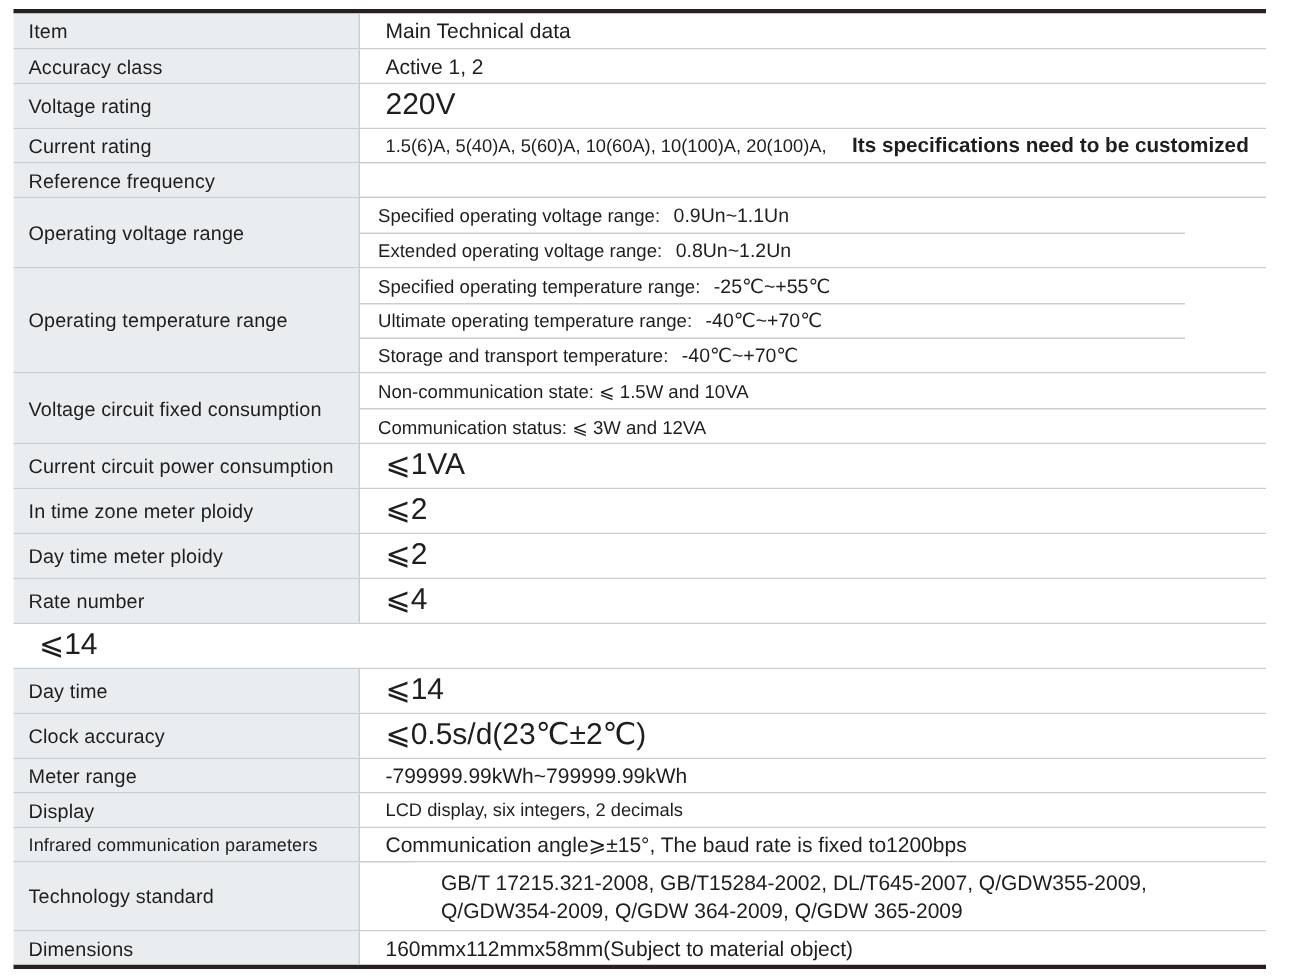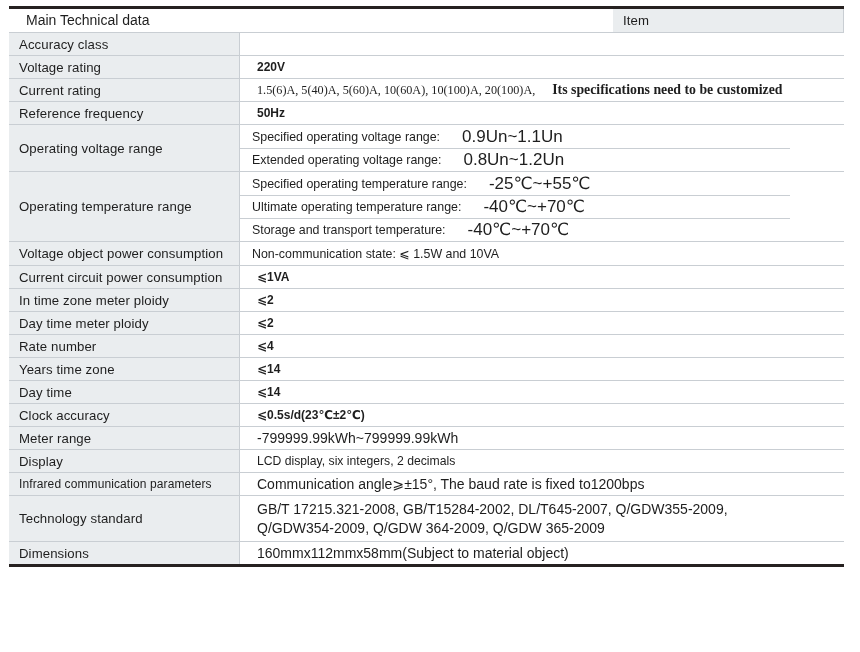--- a/index.html
+++ b/index.html
@@ -24,40 +24,40 @@
     margin:6px 0 0 9px;
     border-top:3px solid var(--outer-border);
     border-bottom:3px solid var(--outer-border);
   }
   .row{
     display:flex;
     align-items:stretch;
     min-height:23px;
   }
   .row + .row{border-top:1px solid var(--row-line);}
-  .row.tall{min-height:46px;}
+  .row.tall{min-height:46px;gap:37px;}
   .cell{display:flex;}
   .cell.left{
     flex:0 0 231px;
     width:231px;
     background:var(--left-cell-bg);
     border-right:1px solid var(--row-line);
     align-items:center;
     padding:1px 6px 1px 10px;
     font-size:13.2px;
     letter-spacing:.1px;
   }
   .cell.left.sm{font-size:12px;}
   .cell.right{
     flex:1 1 auto;
     background:var(--right-cell-bg);
     align-items:center;
     padding:1px 6px 1px 17px;
   }
-  .row-parts .cell.right{white-space:nowrap;overflow:hidden;font-family:Liberation Serif, serif;}
+  .row-parts .cell.right{white-space:nowrap;overflow:hidden;}
   .cell.right.group{
     flex-direction:column;
     align-items:stretch;
     padding:0;
   }
   .subrow{
     display:flex;
     align-items:center;
     min-height:23px;
     padding-left:12px;
@@ -65,59 +65,59 @@
   }
   .subrow.div-full{border-top:1px solid var(--row-line);}
   .subrow.div-short::before{
     content:"";
     position:absolute;
     left:0;top:0;
     width:91%;height:1px;
     background:var(--row-line);
   }
   .sub-small{font-size:12.4px;}
-  .sub-large{font-size:17px;margin-left:22px;text-align:right;}
+  .sub-large{font-size:13px;margin-left:9px;text-align:right;}
   .val{white-space:pre-line;line-height:1.35;}
   .val.sm{font-size:12.2px;}
   .val.md{font-size:14px;}
-  .val.lg{font-size:12px;font-weight:bold;}
+  .val.lg{font-size:20px;}
   .val.strong{font-weight:600;font-size:13.8px;padding-left:17px;}
 </style>
 </head>
 <body>
 
 <div class="table">
   <div id="table-body">
     <div class="row">
+      <div class="cell left">Item</div>
       <div class="cell right">
         <span class="val md">Main Technical data</span>
       </div>
-      <div class="cell left">Item</div>
     </div>
   <div class="row">
         <div class="cell left">Accuracy class</div>
+        <div class="cell right">
+          <span class="val md">Active 1, 2</span>
+        </div>
       </div>
       <div class="row">
         <div class="cell left">Voltage rating</div>
         <div class="cell right">
           <span class="val lg">220V</span>
         </div>
       </div>
       <div class="row row-parts">
         <div class="cell left">Current rating</div>
         <div class="cell right">
           <span class="val sm">1.5(6)A, 5(40)A, 5(60)A, 10(60A), 10(100)A, 20(100)A, </span>
           <span class="val strong">Its specifications need to be customized</span>
         </div>
       </div>
       <div class="row">
         <div class="cell left">Reference frequency</div>
-        <div class="cell right">
-          <span class="val lg">50Hz</span>
-        </div>
       </div>
       <div class="row">
         <div class="cell left">Operating voltage range</div>
         <div class="cell right group">
           <div class="subrow">
             <span class="sub-small">Specified operating voltage range:</span>
             <span class="sub-large">0.9Un~1.1Un</span>
           </div>
           <div class="subrow div-short">
             <span class="sub-small">Extended operating voltage range:</span>
@@ -136,25 +136,28 @@
             <span class="sub-small">Ultimate operating temperature range:</span>
             <span class="sub-large">-40℃~+70℃</span>
           </div>
           <div class="subrow div-short">
             <span class="sub-small">Storage and transport temperature:</span>
             <span class="sub-large">-40℃~+70℃</span>
           </div>
         </div>
       </div>
       <div class="row">
-        <div class="cell left">Voltage object power consumption</div>
+        <div class="cell left">Voltage circuit fixed consumption</div>
         <div class="cell right group">
           <div class="subrow">
             <span class="sub-small">Non-communication state: ⩽ 1.5W and 10VA</span>
           </div>
+          <div class="subrow div-full">
+            <span class="sub-small">Communication status: ⩽ 3W and 12VA</span>
+          </div>
         </div>
       </div>
       <div class="row">
         <div class="cell left">Current circuit power consumption</div>
         <div class="cell right">
           <span class="val lg">⩽1VA</span>
         </div>
       </div>
       <div class="row">
         <div class="cell left">In time zone meter ploidy</div>
@@ -168,21 +171,20 @@
           <span class="val lg">⩽2</span>
         </div>
       </div>
       <div class="row">
         <div class="cell left">Rate number</div>
         <div class="cell right">
           <span class="val lg">⩽4</span>
         </div>
       </div>
       <div class="row">
-        <div class="cell left">Years time zone</div>
         <div class="cell right">
           <span class="val lg">⩽14</span>
         </div>
       </div>
       <div class="row">
         <div class="cell left">Day time</div>
         <div class="cell right">
           <span class="val lg">⩽14</span>
         </div>
       </div>

